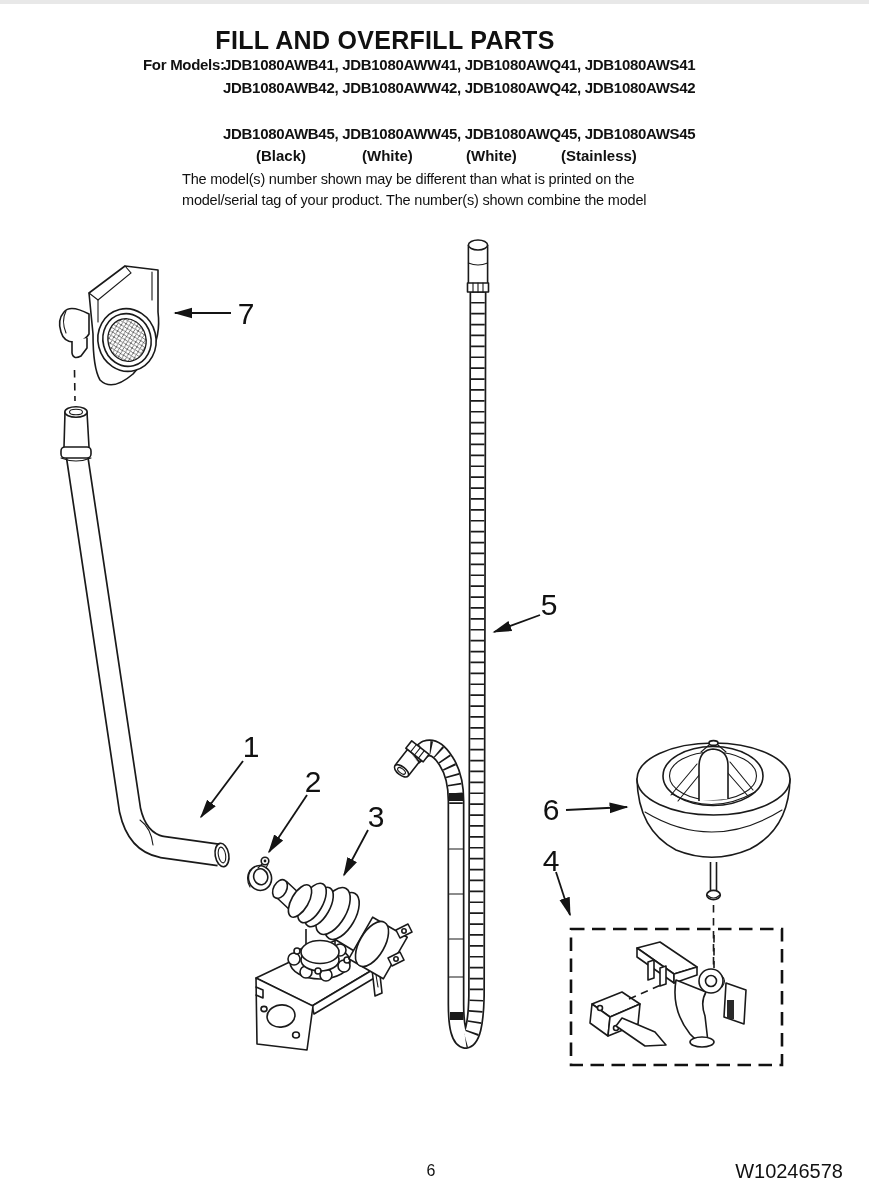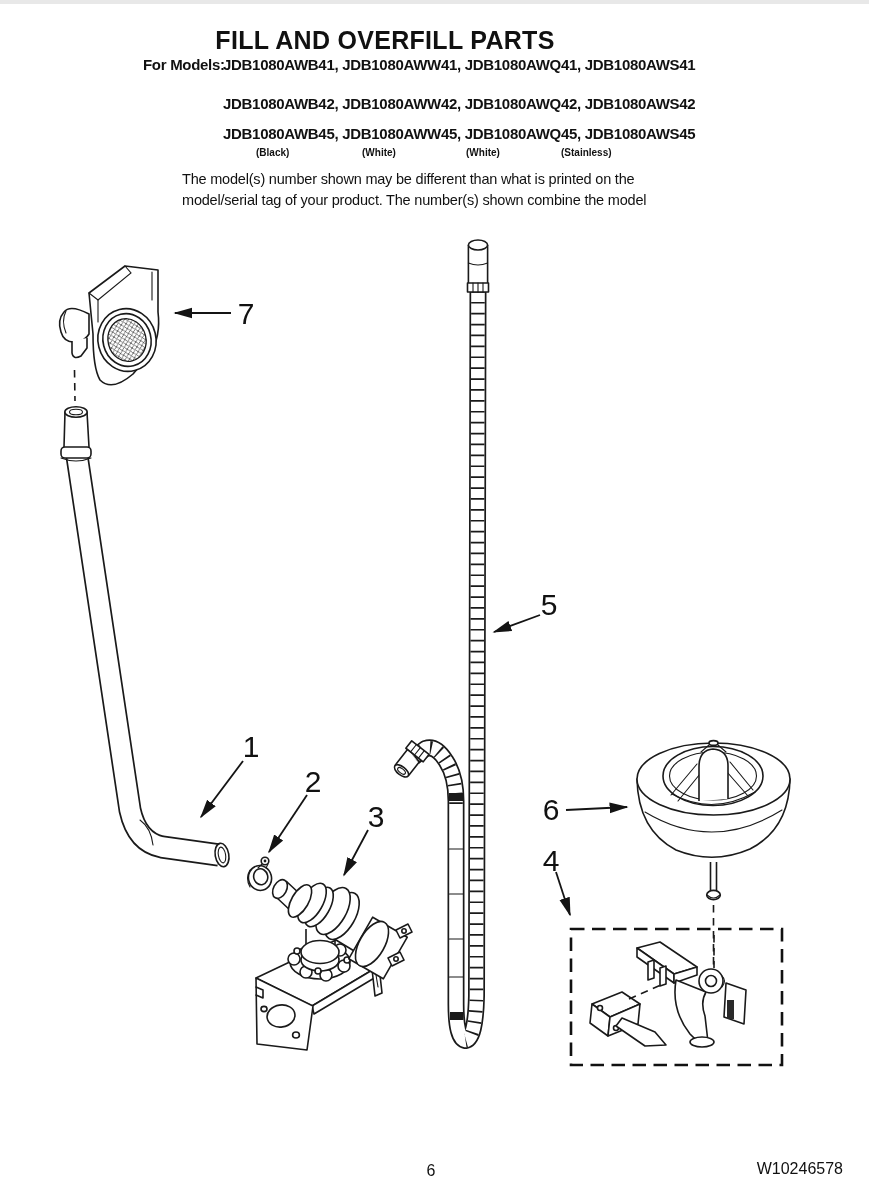--- a/index.html
+++ b/index.html
@@ -8,44 +8,44 @@
     margin:4px auto;overflow:hidden;color:#111;
     font-family:"Liberation Sans","DejaVu Sans",sans-serif;
   }
   .abs{position:absolute;white-space:nowrap;}
   .title{
     top:22px;left:0;width:770px;text-align:center;
     font-size:25px;font-weight:bold;letter-spacing:.3px;
   }
   .models-label{top:52px;left:143px;font-size:15px;font-weight:bold;letter-spacing:-.3px;text-align:right;}
   .model-row{left:223px;font-size:15px;font-weight:bold;letter-spacing:-.3px;}
-  .finish{top:143px;font-size:10px;font-weight:bold;}
+  .finish{top:143px;font-size:15px;font-weight:bold;}
   .disc-line{left:182px;font-size:14.5px;letter-spacing:-.2px;}
   .footer-page{top:1158px;left:0;width:862px;text-align:center;font-size:16px;}
-  .footer-doc{top:1156px;right:26px;font-size:16px;}
+  .footer-doc{top:1156px;right:26px;font-size:20px;}
   .callout{
     font-size:30px;font-weight:400;transform:translate(-50%,-50%);
     line-height:1;
   }
   svg.diagram{position:absolute;top:0;left:0;}
   .ln{fill:none;stroke:#1a1a1a;stroke-width:1.6;stroke-linecap:round;stroke-linejoin:round;}
   .fw{fill:#ffffff;stroke:#1a1a1a;stroke-width:1.6;stroke-linejoin:round;}
   .thin{fill:none;stroke:#1a1a1a;stroke-width:1.1;stroke-linecap:round;}
   .dash{fill:none;stroke:#1a1a1a;stroke-width:1.6;stroke-dasharray:7.5 5.5;}
   .arrowline{fill:none;stroke:#141414;stroke-width:1.8;}
 </style>
 </head>
 <body>
 
 <div class="page">
 
   <div class="abs title">FILL AND OVERFILL PARTS</div>
   <div class="abs models-label">For Models:</div>
   <div class="abs model-row" style="top:52px">JDB1080AWB41, JDB1080AWW41, JDB1080AWQ41, JDB1080AWS41</div>
-  <div class="abs model-row" style="top:91px">JDB1080AWB42, JDB1080AWW42, JDB1080AWQ42, JDB1080AWS42</div>
+  <div class="abs model-row" style="top:75px">JDB1080AWB42, JDB1080AWW42, JDB1080AWQ42, JDB1080AWS42</div>
   <div class="abs model-row" style="top:121px">JDB1080AWB45, JDB1080AWW45, JDB1080AWQ45, JDB1080AWS45</div>
   <div class="abs finish" style="left:256px">(Black)</div>
   <div class="abs finish" style="left:362px">(White)</div>
   <div class="abs finish" style="left:466px">(White)</div>
   <div class="abs finish" style="left:561px">(Stainless)</div>
   <div class="abs disc-line" style="top:188px">model/serial tag of your product. The number(s) shown combine the model</div>
   <div class="abs disc-line" style="top:167px">The model(s) number shown may be different than what is printed on the</div>
 
   <svg class="diagram" width="869" height="1200" viewBox="0 0 869 1200">
     <defs>

